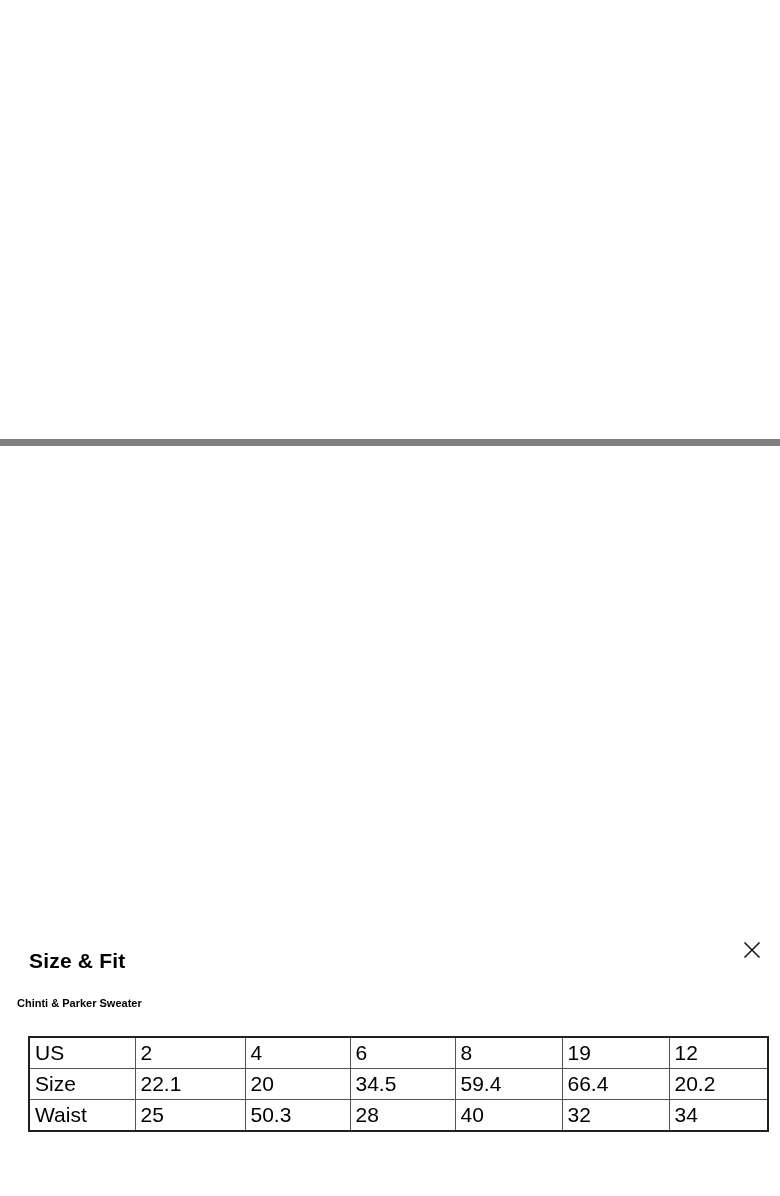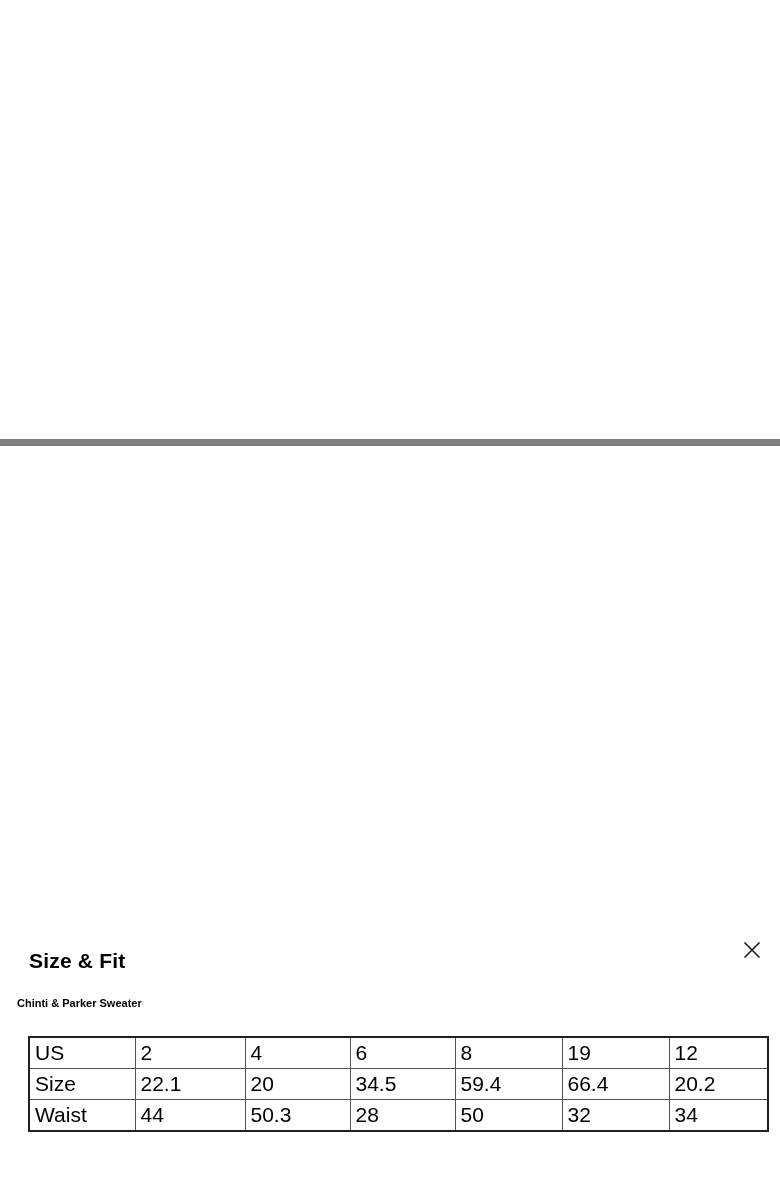--- a/index.html
+++ b/index.html
@@ -145,24 +145,24 @@
             <th>Size</th>
             <td>22.1</td>
             <td>20</td>
             <td>34.5</td>
             <td>59.4</td>
             <td>66.4</td>
             <td>20.2</td>
           </tr>
           <tr>
             <th>Waist</th>
-            <td>44</td>
+            <td>25</td>
             <td>50.3</td>
             <td>28</td>
-            <td>50</td>
+            <td>40</td>
             <td>32</td>
             <td>34</td>
           </tr>
         </tbody>
     </table>
 
   </div>
 </div>
 
 </body></html>

